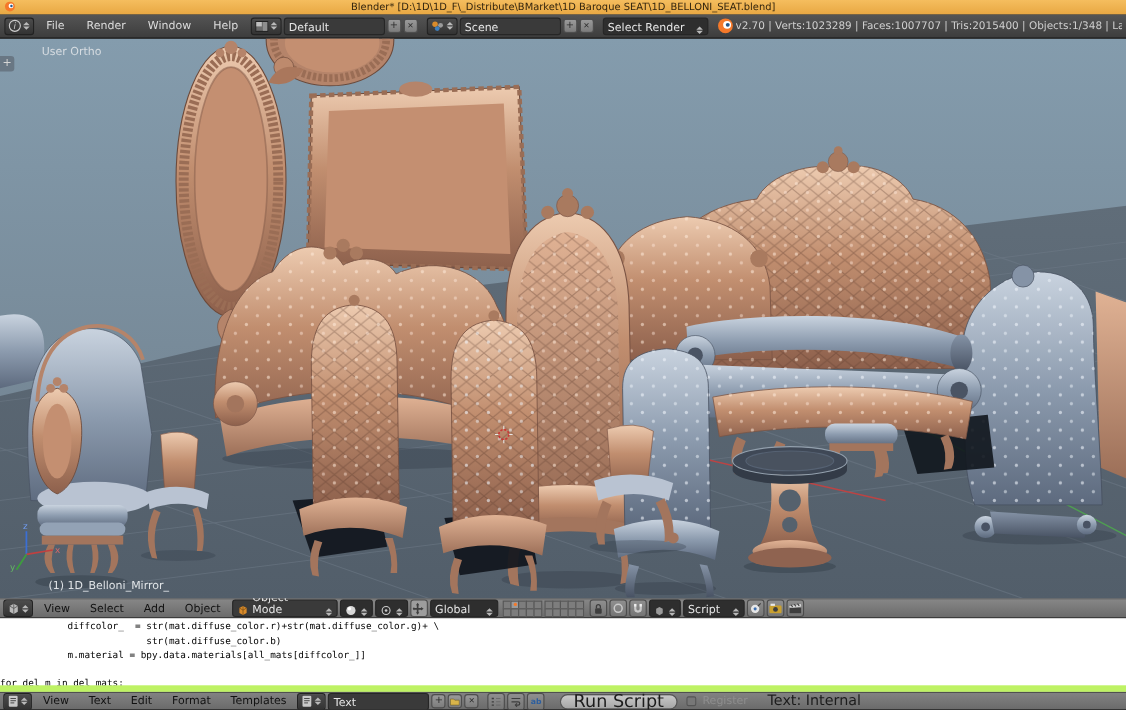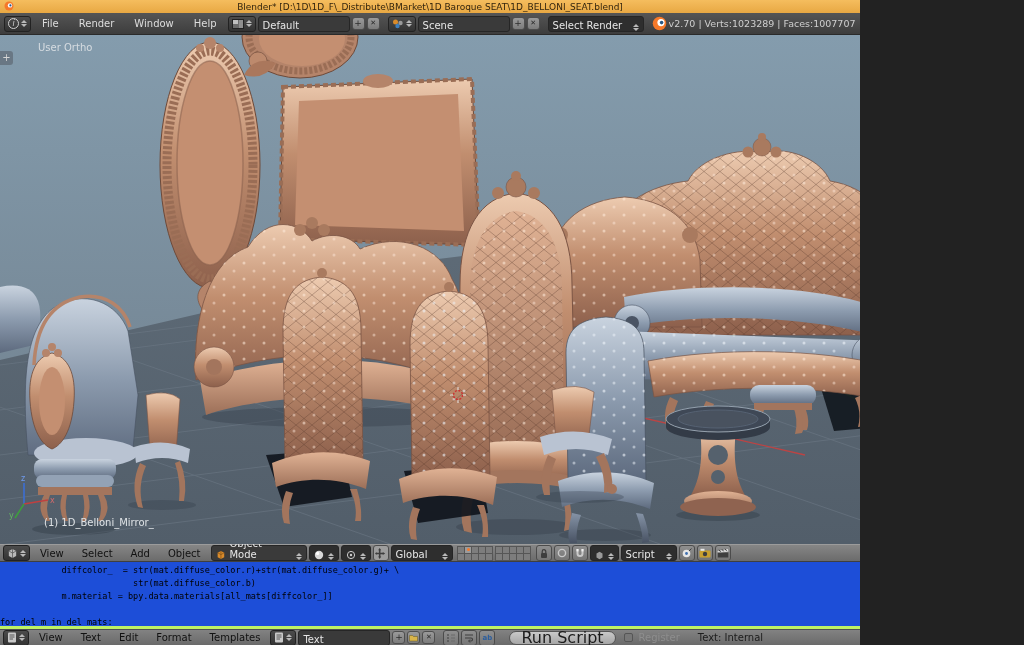--- a/index.html
+++ b/index.html
@@ -1,18 +1,18 @@
 <!DOCTYPE html>
 <html><head>
 <meta charset="utf-8">
 <style>
   * { margin:0; padding:0; box-sizing:border-box; }
   html,body { width:1024px; height:645px; overflow:hidden; background:#222;
               font-family:"DejaVu Sans","Liberation Sans",sans-serif; }
-  .app { width:860px; height:645px; display:flex; flex-direction:column; position:relative; }
+  .app { width:1024px; height:645px; display:flex; flex-direction:column; position:relative; }
 
   
   .titlebar { height:13px; background:linear-gradient(#f5bd5e,#e8a843); position:relative;
               display:flex; align-items:center; justify-content:center;
               font-size:9px; color:#33250e; }
   .titlebar .blogo { position:absolute; left:4px; top:1px; }
 
   
   .bar { display:flex; align-items:center; }
   .menu-item { padding:0 9px; font-size:10px; color:#ddd; cursor:default; }
@@ -36,49 +36,49 @@
   .infobar { height:22px; background:linear-gradient(#555,#3d3d3d); border-bottom:1px solid #2a2a2a;
              padding:0 4px; gap:2px; }
   .circle-i { width:11px; height:11px; border:1px solid #cfcfcf; border-radius:50%; color:#cfcfcf;
               font-size:8px; line-height:10px; text-align:center; font-style:italic; }
   .stats { font-size:9.5px; color:#cfcfcf; white-space:nowrap; overflow:hidden; flex:1; }
 
   
   .viewport { height:509px; position:relative; overflow:hidden; }
   .viewport svg.scene { display:block; width:1024px; height:509px; }
   .vp-label { position:absolute; left:10px; top:7px; font-size:10px; color:#d6dce1;margin-left:28px; }
-  .vp-object { position:absolute; left:44px; bottom:16px; font-size:10px; color:#dfe3e6; }
+  .vp-object { position:absolute; left:44px; bottom:6px; font-size:10px; color:#dfe3e6; }
   .shelf-tab { position:absolute; left:0; top:16px; width:13px; height:14px;
                background:rgba(90,100,110,.65); border-radius:0 3px 3px 0; color:#d6d6d6;
                font-size:10px; line-height:13px; text-align:center; }
   .axis-widget { position:absolute; left:6px; bottom:22px; }
 
   
   .vph { height:18px; background:linear-gradient(#868686,#6b6b6b); border-top:1px solid #9b9b9b;
          border-bottom:1px solid #3f3f3f; padding:0 3px; gap:2px; }
   .layers { display:flex; gap:3px; margin:0 3px; }
   .lblock { display:grid; grid-template-columns:repeat(5,7px); grid-template-rows:repeat(2,7px); }
   .lcell { background:#7d7d7d; border:1px solid #565656; margin:-0.5px; position:relative; }
   .lcell.on { background:#9b9b9b; }
   .lcell.on i { position:absolute; left:1.5px; top:1.5px; width:3px; height:3px; border-radius:50%;
                 background:#f5792a; display:block; }
 
   
-  .texted { height:67px; background:#1d4ed8; border-bottom:3px solid #bef264; padding:2px 0 0 0; overflow:hidden; }
+  .texted { height:67px; background:#ffffff; border-bottom:6px solid #bef264; padding:2px 0 0 0; overflow:hidden; }
   .code-line { font-family:"DejaVu Sans Mono","Liberation Mono",monospace; font-size:8.5px;
                line-height:13px; min-height:13px; color:#000; white-space:pre; }
 
   
   .teh { height:16px; background:linear-gradient(#828282,#6a6a6a); border-top:1px solid #505050;
          padding:0 3px; gap:2px; flex:1; }
   .runbtn { height:14px; background:linear-gradient(#c9c9c9,#a6a6a6); border:1px solid #555;
             border-radius:8px; font-size:16px; color:#1c1c1c; padding:0 11px; display:flex; align-items:center; }
   .chk { width:9px; height:9px; background:#777; border:1px solid #555; border-radius:2px; }
   .dis { color:#8e8e8e; font-size:10px; padding:0 4px; }
-  .dark-label { color:#1c1c1c; font-size:10px; padding:0 6px; }
+  .dark-label { color:#1c1c1c; font-size:13px; padding:0 6px; }
 </style>
 </head>
 <body>
 
 <div class="app">
 
   <div class="titlebar">
     <span class="blogo">
       <svg width="10" height="10" viewBox="0 0 10 10">
           <circle cx="5" cy="5" r="4.5" fill="#f5792a"></circle>

